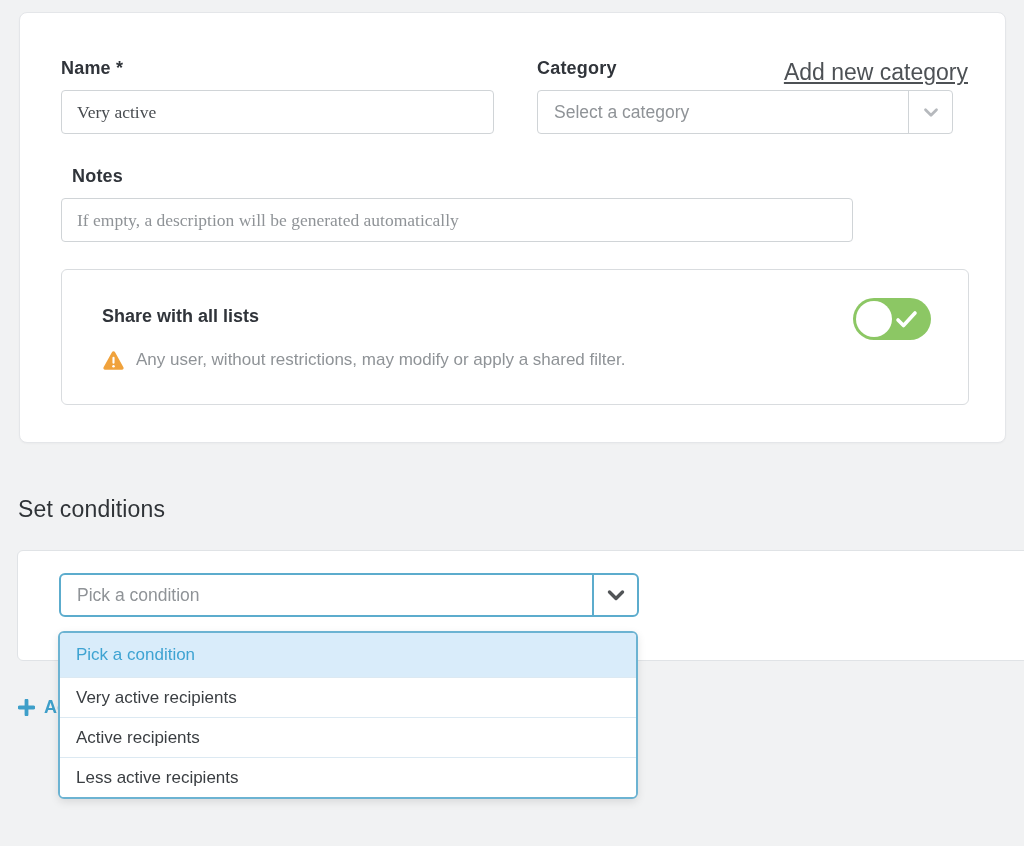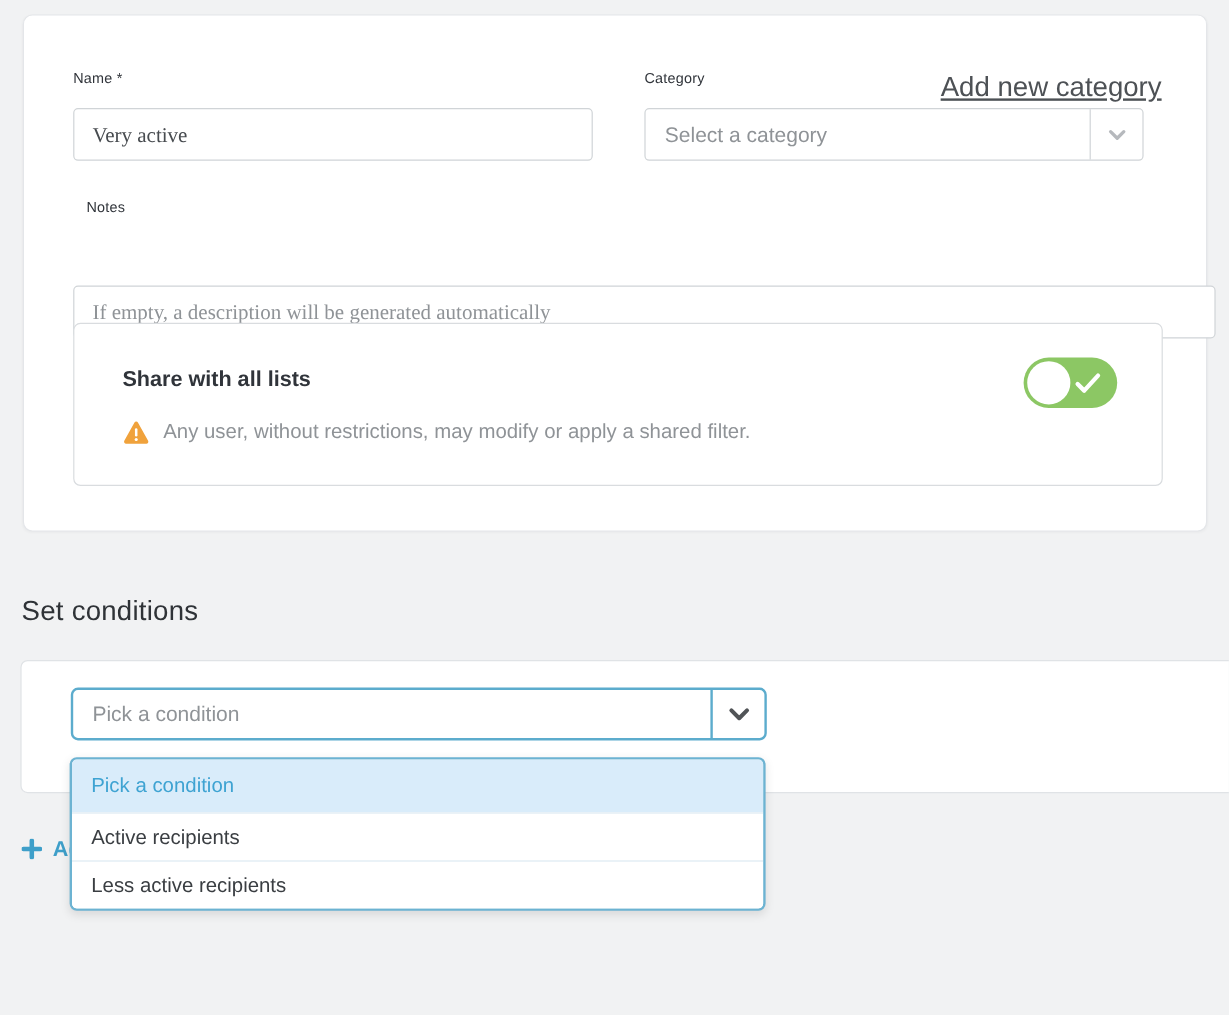--- a/index.html
+++ b/index.html
@@ -14,21 +14,21 @@
   
   .top-card {
     position: absolute; left: 19px; top: 12px;
     width: 987px; height: 431px;
     background: #ffffff;
     border: 1px solid #e4e6e9;
     border-radius: 8px;
     box-shadow: 0 1px 2px rgba(0,0,0,0.03);
   }
   .field-label {
-    font-size: 12px; font-weight: 400; color: #30343a;
+    font-size: 18px; font-weight: 700; color: #30343a;
     letter-spacing: .2px;
   }
   .abs { position: absolute; }
 
   .text-input {
     position: absolute;
     height: 44px;
     border: 1px solid #d0d4d7;
     border-radius: 4px;
     background: #fff;
@@ -177,21 +177,21 @@
   <div class="select gray-select" style="left:517px; top:77px; width:416px;">
     <span class="sel-text">Select a category</span>
     <span class="sel-btn">
       <svg width="22" height="22" viewBox="0 0 24 24" fill="none">
         <polyline points="6,9.5 12,15.5 18,9.5" stroke="#b6b9bd" stroke-width="3" stroke-linecap="round" stroke-linejoin="round"></polyline>
       </svg>
     </span>
   </div>
 
   <div class="abs field-label" style="left:52px; top:153px;">Notes</div>
-  <input class="text-input" style="left: 41px; top: 185px; width: 952px; margin-top: 40px;" placeholder="If empty, a description will be generated automatically">
+  <input class="text-input" style="left: 41px; top: 185px; width: 792px;" placeholder="If empty, a description will be generated automatically">
 
   <div class="share-box">
     <div class="share-label">Share with all lists</div>
 
     <div class="warn-row">
       <svg width="23" height="21" viewBox="0 0 24 22">
         <path d="M10.5 2.2 L1.6 18.2 a1.7 1.7 0 0 0 1.5 2.5 h17.8 a1.7 1.7 0 0 0 1.5 -2.5 L13.5 2.2 a1.7 1.7 0 0 0 -3 0 Z" fill="#f0a23c"></path>
         <rect x="10.9" y="7.2" width="2.2" height="7.2" rx="1.1" fill="#ffffff"></rect>
         <circle cx="12" cy="17" r="1.35" fill="#ffffff"></circle>
       </svg>
@@ -222,15 +222,16 @@
 
 <div class="add-link">
   <svg width="17" height="17" viewBox="0 0 17 17">
     <path d="M8.5 1.5 V15.5 M1.5 8.5 H15.5" stroke="#3e9fc9" stroke-width="3.8" stroke-linecap="round"></path>
   </svg>
   <span>Add</span>
 </div>
 
 <div class="dropdown">
   <div class="opt selected">Pick a condition</div>
+  <div class="opt">Very active recipients</div>
   <div class="opt">Active recipients</div>
   <div class="opt">Less active recipients</div>
 </div>
 
 </body></html>

